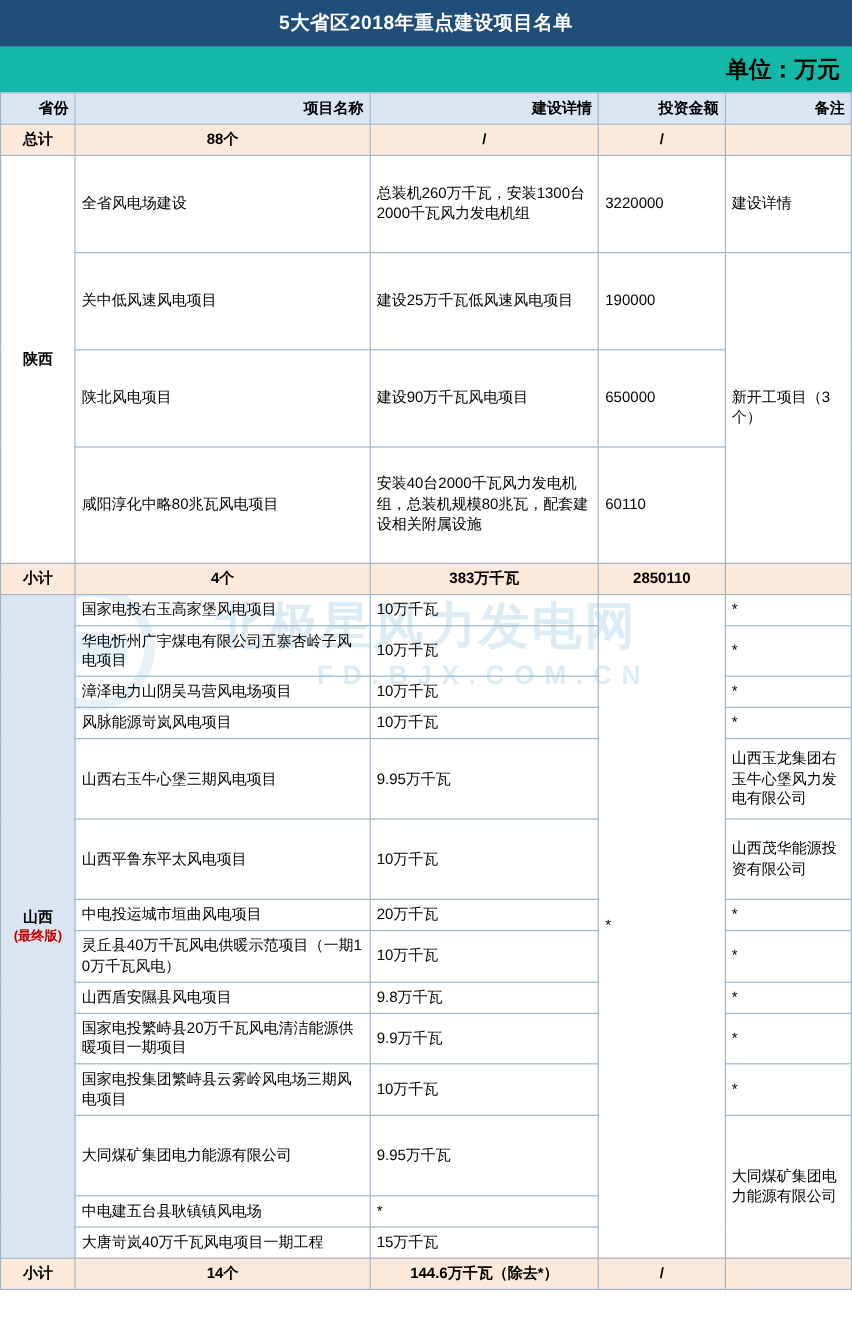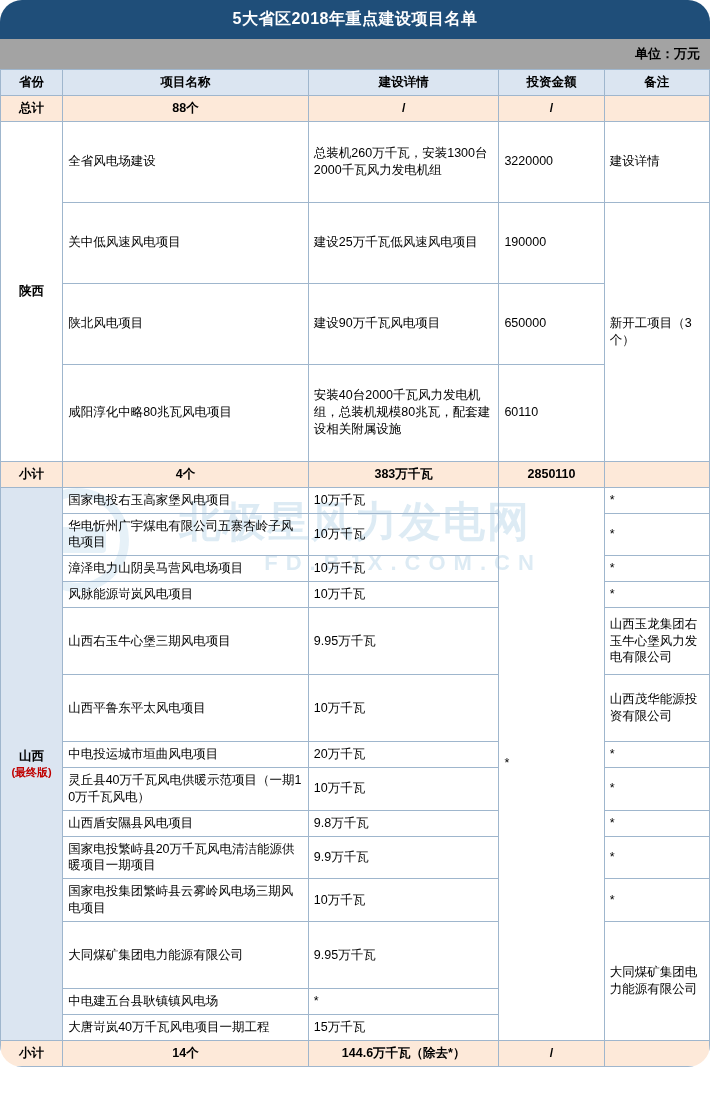--- a/index.html
+++ b/index.html
@@ -9,58 +9,57 @@
   }
   body {
     width: 710px;
     font-family: "Liberation Sans", "DejaVu Sans", sans-serif;
     color: #000;
   }
   .page {
     position: relative;
     width: 710px;
     overflow: hidden;
-    border-radius: 22px;
   }
   .title-bar {
     background: #1f4e79;
     color: #ffffff;
     text-align: center;
     font-weight: bold;
     font-size: 16px;
     padding: 9px 0 9px 0;
     letter-spacing: 0.5px;
   }
   .unit-bar {
     text-align: right;
     font-weight: bold;
-    font-size: 13px;
+    font-size: 19px;
     padding: 6px 10px 6px 0;
-    background: #a3a3a3;
+    background: #14b8a6;
   }
   table.main {
     border-collapse: collapse;
     width: 710px;
     table-layout: fixed;
     position: relative;
     z-index: 2;
     background: transparent;
   }
   table.main td, table.main th {
     border: 1px solid #9fb6cd;
     font-size: 12.5px;
     padding: 4px 5px;
     vertical-align: middle;
     line-height: 1.35;
     word-break: break-all;
   }
   .hdr td {
     background: #dbe5f1;
     font-weight: bold;
-    text-align: center;
+    text-align: right;
     font-size: 13px;
     padding: 6px 4px;
   }
   .total-row td {
     background: #fde9d9;
     font-weight: bold;
     text-align: center;
     font-size: 13.5px;
   }
   .subtotal-row td {

